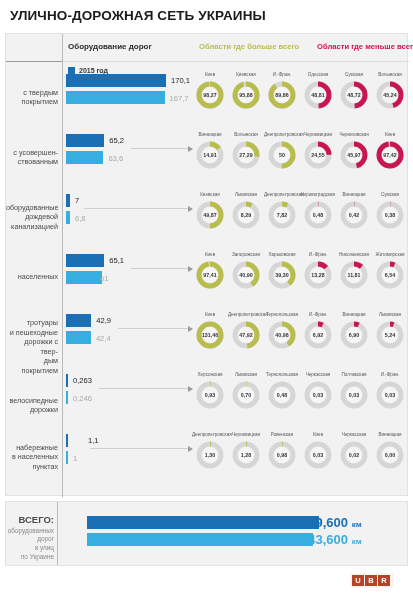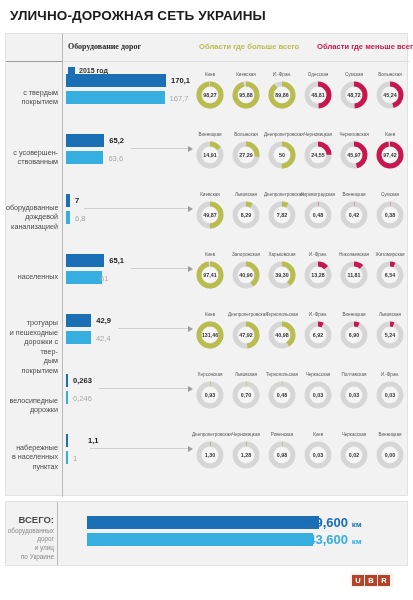--- a/index.html
+++ b/index.html
@@ -36,21 +36,21 @@
   .hrule{
     position:absolute;left:0;top:27px;width:403px;height:1px;background:#dddddd;
   }
   .hrule-left{
     position:absolute;left:0;top:27px;width:56px;height:1px;background:#9a9a9a;
   }
 
   .col-head{
     position:absolute;top:8px;font-size:7.6px;font-weight:bold;white-space:nowrap;
   }
-  .col-head.equip{left:62px;color:#2b2b2b;font-size:8px;font-family:Liberation Serif, serif;}
+  .col-head.equip{left:62px;color:#2b2b2b;font-size:8px;}
   .col-head.more{left:193px;color:#b9bd4e;}
   .col-head.less{left:311px;color:#c8174f;}
 
   
   .legend{position:absolute;left:62px;top:33px;}
   .legend-row{display:flex;align-items:center;margin-bottom:3px;}
   .legend-sw{width:7px;height:7px;margin-right:4px;}
   .legend-sw.y15{background:#1b6fb5;}
   .legend-sw.y14{background:#36aee0;}
   .legend-txt{font-size:7px;font-weight:bold;color:#333;}
@@ -65,21 +65,21 @@
   }
   .row-label{left:0;width:52px;right:auto;text-align:right;}
 
   .barblock{position:absolute;left:60px;top:7px;width:125px;height:46px;}
   .bar{height:13px;}
   .bar.b15{background:#1b6fb5;margin-bottom:4px;}
   .bar.b14{background:#36aee0;}
   .barval{
     position:absolute;font-size:7.6px;white-space:nowrap;
   }
-  .barval.v15{font-weight:bold;color:#1d1d1d;top:2px;}
+  .barval.v15{font-weight:normal;color:#1d1d1d;top:2px;}
   .barval.v14{color:#a9a9a9;top:20px;}
 
   
   .conn{
     position:absolute;height:1px;background:#cfcfcf;top:14px;
   }
   .conn:after{
     content:"";position:absolute;right:-1px;top:-2.5px;
     border-left:5px solid #9c9c9c;
     border-top:3px solid transparent;

